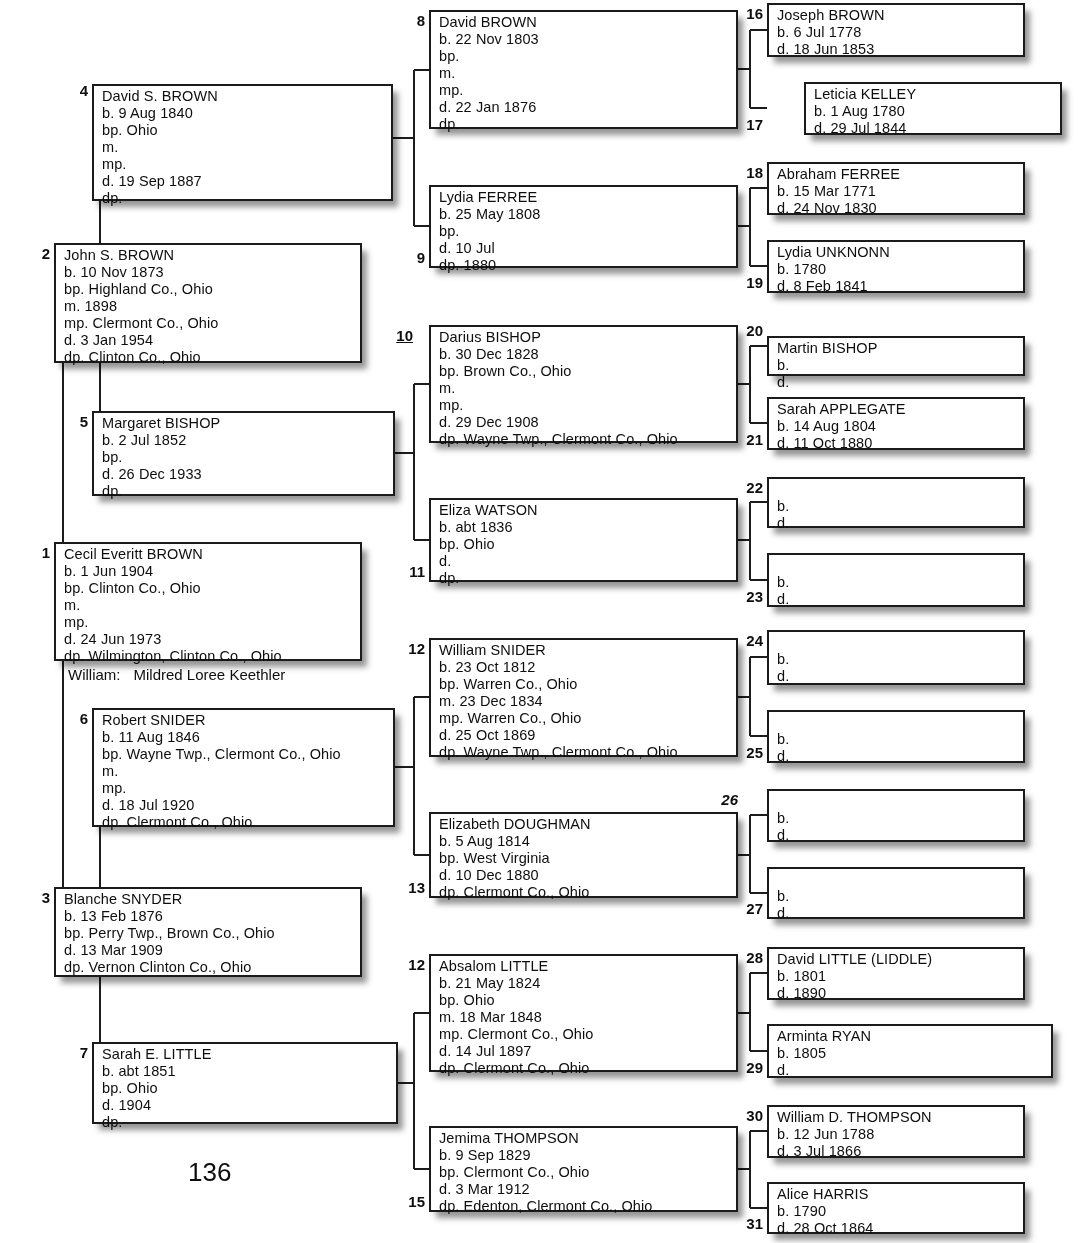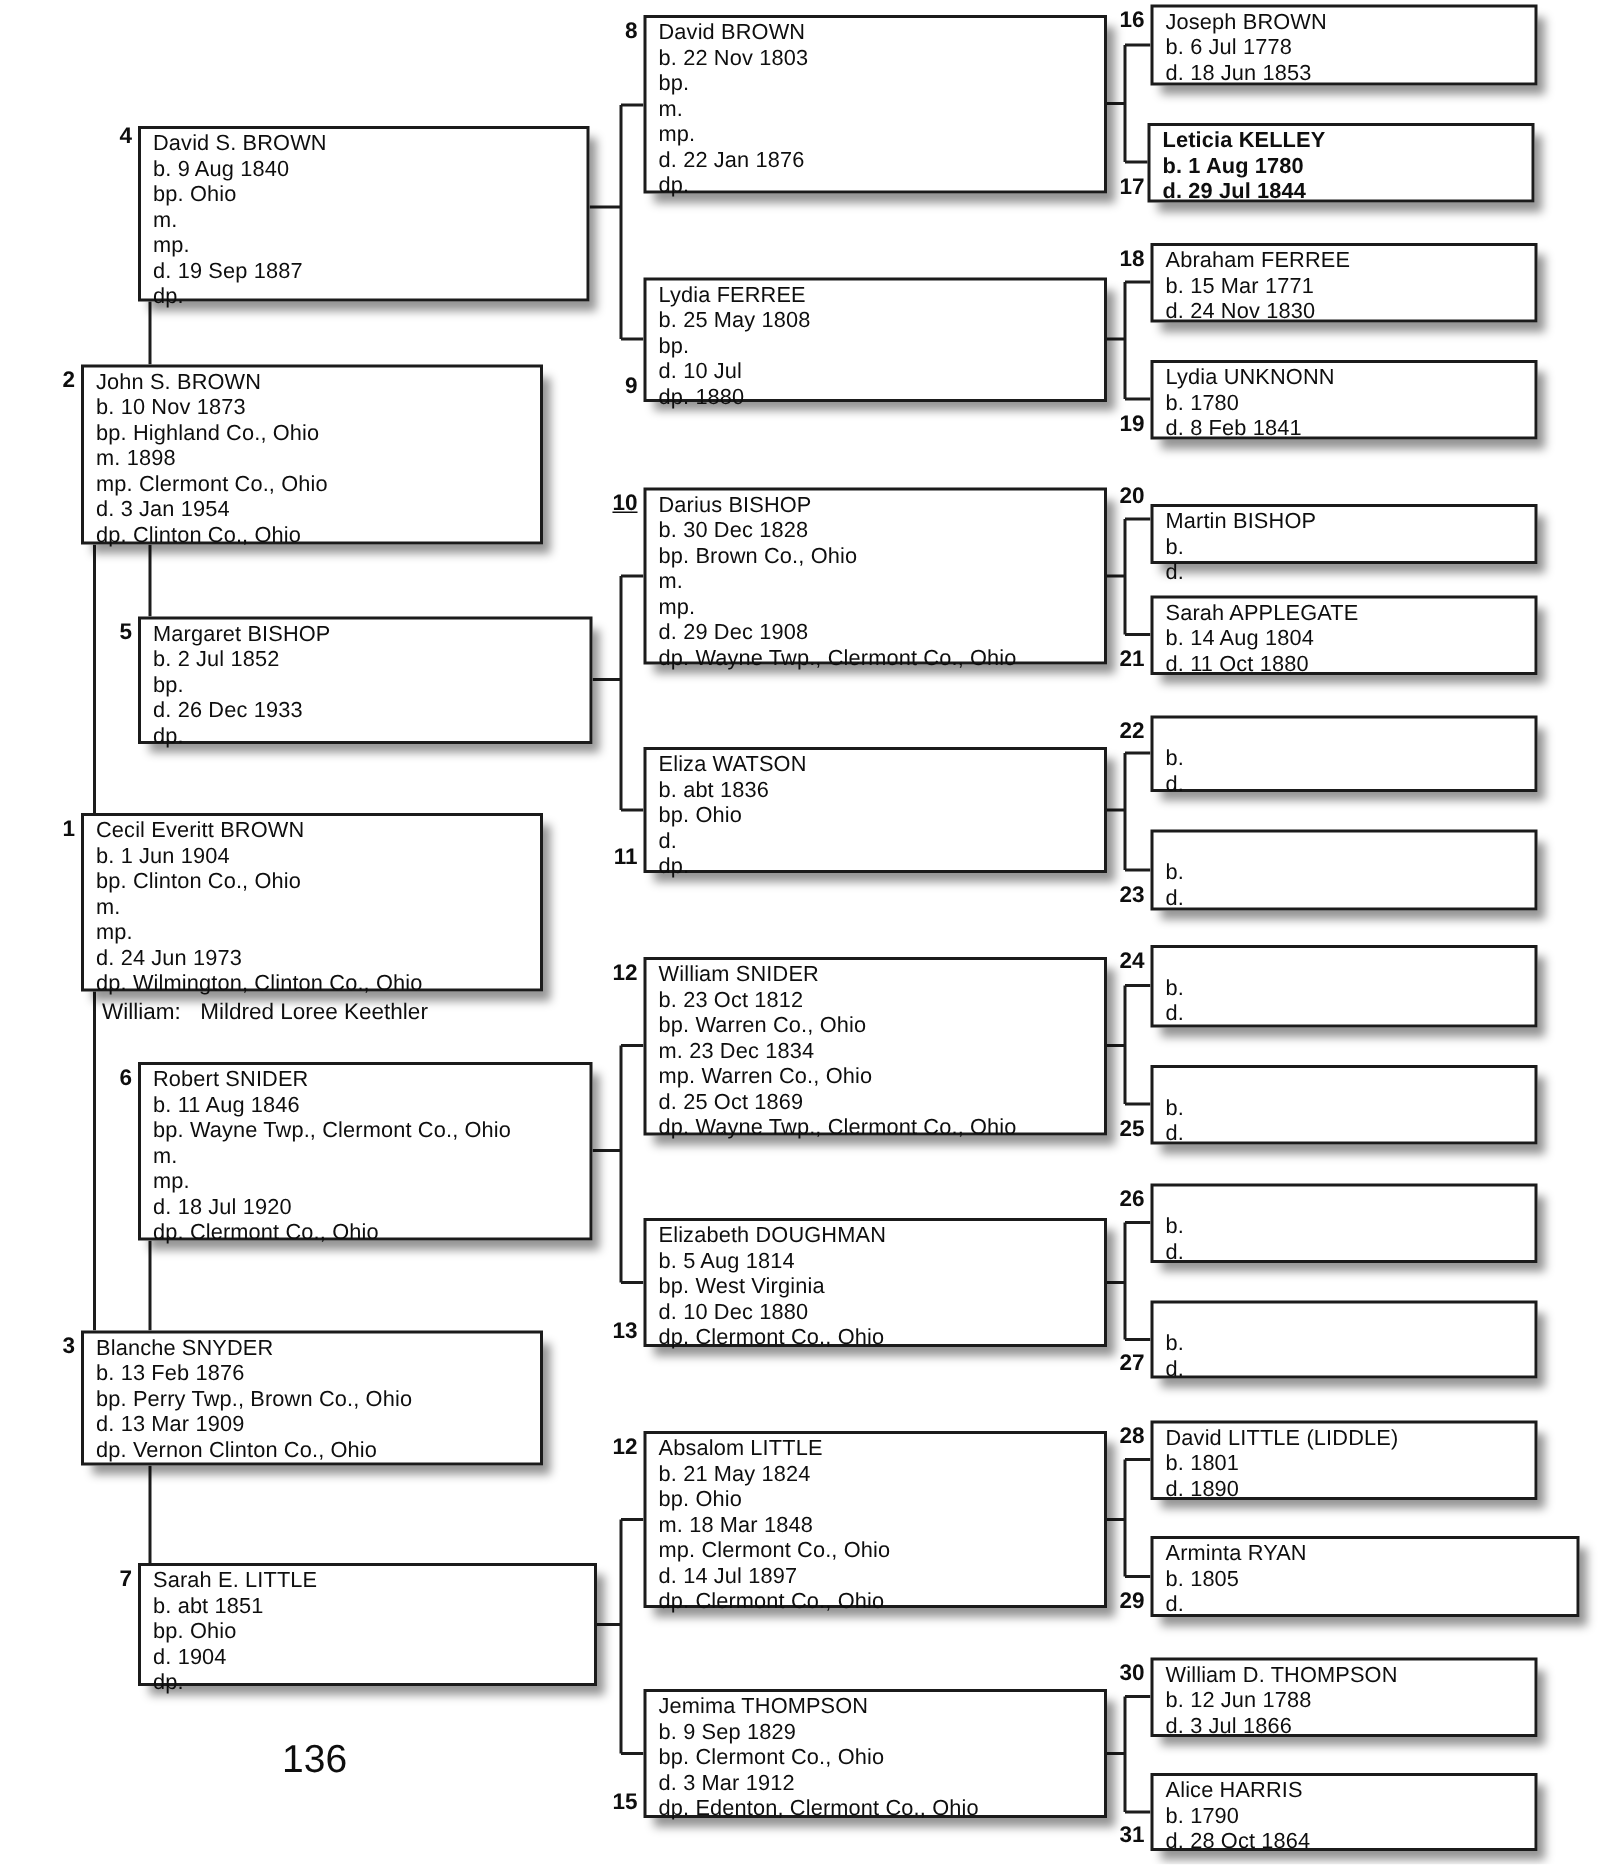--- a/index.html
+++ b/index.html
@@ -209,21 +209,21 @@
       <div class="box-num" style="left: 385px; top: 249px;">9</div>
       <div class="person" style="left: 429px; top: 325px; width: 309px; height: 118px;">
         <div class="box-line name-line">Darius BISHOP</div>
         <div class="box-line">b. 30 Dec 1828</div>
         <div class="box-line">bp. Brown Co., Ohio</div>
         <div class="box-line">m.</div>
         <div class="box-line">mp.</div>
         <div class="box-line">d. 29 Dec 1908</div>
         <div class="box-line">dp. Wayne Twp., Clermont Co., Ohio</div>
       </div>
-      <div class="box-num" style="left: 385px; top: 327px; text-decoration: underline;">10</div>
+      <div class="box-num" style="left: 373px; top: 327px; text-decoration: underline;">10</div>
       <div class="person" style="left: 429px; top: 498px; width: 309px; height: 84px;">
         <div class="box-line name-line">Eliza WATSON</div>
         <div class="box-line">b. abt 1836</div>
         <div class="box-line">bp. Ohio</div>
         <div class="box-line">d.</div>
         <div class="box-line">dp.</div>
       </div>
       <div class="box-num" style="left: 385px; top: 563px;">11</div>
       <div class="person" style="left: 429px; top: 638px; width: 309px; height: 119px;">
         <div class="box-line name-line">William SNIDER</div>
@@ -260,21 +260,21 @@
         <div class="box-line">d. 3 Mar 1912</div>
         <div class="box-line">dp. Edenton, Clermont Co., Ohio</div>
       </div>
       <div class="box-num" style="left: 385px; top: 1193px;">15</div>
       <div class="person" style="left: 767px; top: 3px; width: 258px; height: 54px;">
         <div class="box-line name-line">Joseph BROWN</div>
         <div class="box-line">b. 6 Jul 1778</div>
         <div class="box-line">d. 18 Jun 1853</div>
       </div>
       <div class="box-num" style="left: 723px; top: 5px;">16</div>
-      <div class="person" style="left: 765px; top: 82px; width: 258px; height: 53px; font-weight: bold;">
+      <div class="person" style="left: 804px; top: 82px; width: 258px; height: 53px;">
         <div class="box-line name-line">Leticia KELLEY</div>
         <div class="box-line">b. 1 Aug 1780</div>
         <div class="box-line">d. 29 Jul 1844</div>
       </div>
       <div class="box-num" style="left: 723px; top: 116px;">17</div>
       <div class="person" style="left: 767px; top: 162px; width: 258px; height: 53px;">
         <div class="box-line name-line">Abraham FERREE</div>
         <div class="box-line">b. 15 Mar 1771</div>
         <div class="box-line">d. 24 Nov 1830</div>
       </div>
@@ -319,21 +319,21 @@
         <div class="box-line name-line"></div>
         <div class="box-line">b.</div>
         <div class="box-line">d.</div>
       </div>
       <div class="box-num" style="left: 723px; top: 744px;">25</div>
       <div class="person" style="left: 767px; top: 789px; width: 258px; height: 53px;">
         <div class="box-line name-line"></div>
         <div class="box-line">b.</div>
         <div class="box-line">d.</div>
       </div>
-      <div class="box-num" style="left: 723px; top: 791px;">26</div>
+      <div class="box-num" style="left: 698px; top: 791px; font-style: italic;">26</div>
       <div class="person" style="left: 767px; top: 867px; width: 258px; height: 52px;">
         <div class="box-line name-line"></div>
         <div class="box-line">b.</div>
         <div class="box-line">d.</div>
       </div>
       <div class="box-num" style="left: 723px; top: 900px;">27</div>
       <div class="person" style="left: 767px; top: 947px; width: 258px; height: 53px;">
         <div class="box-line name-line">David LITTLE (LIDDLE)</div>
         <div class="box-line">b. 1801</div>
         <div class="box-line">d. 1890</div>

